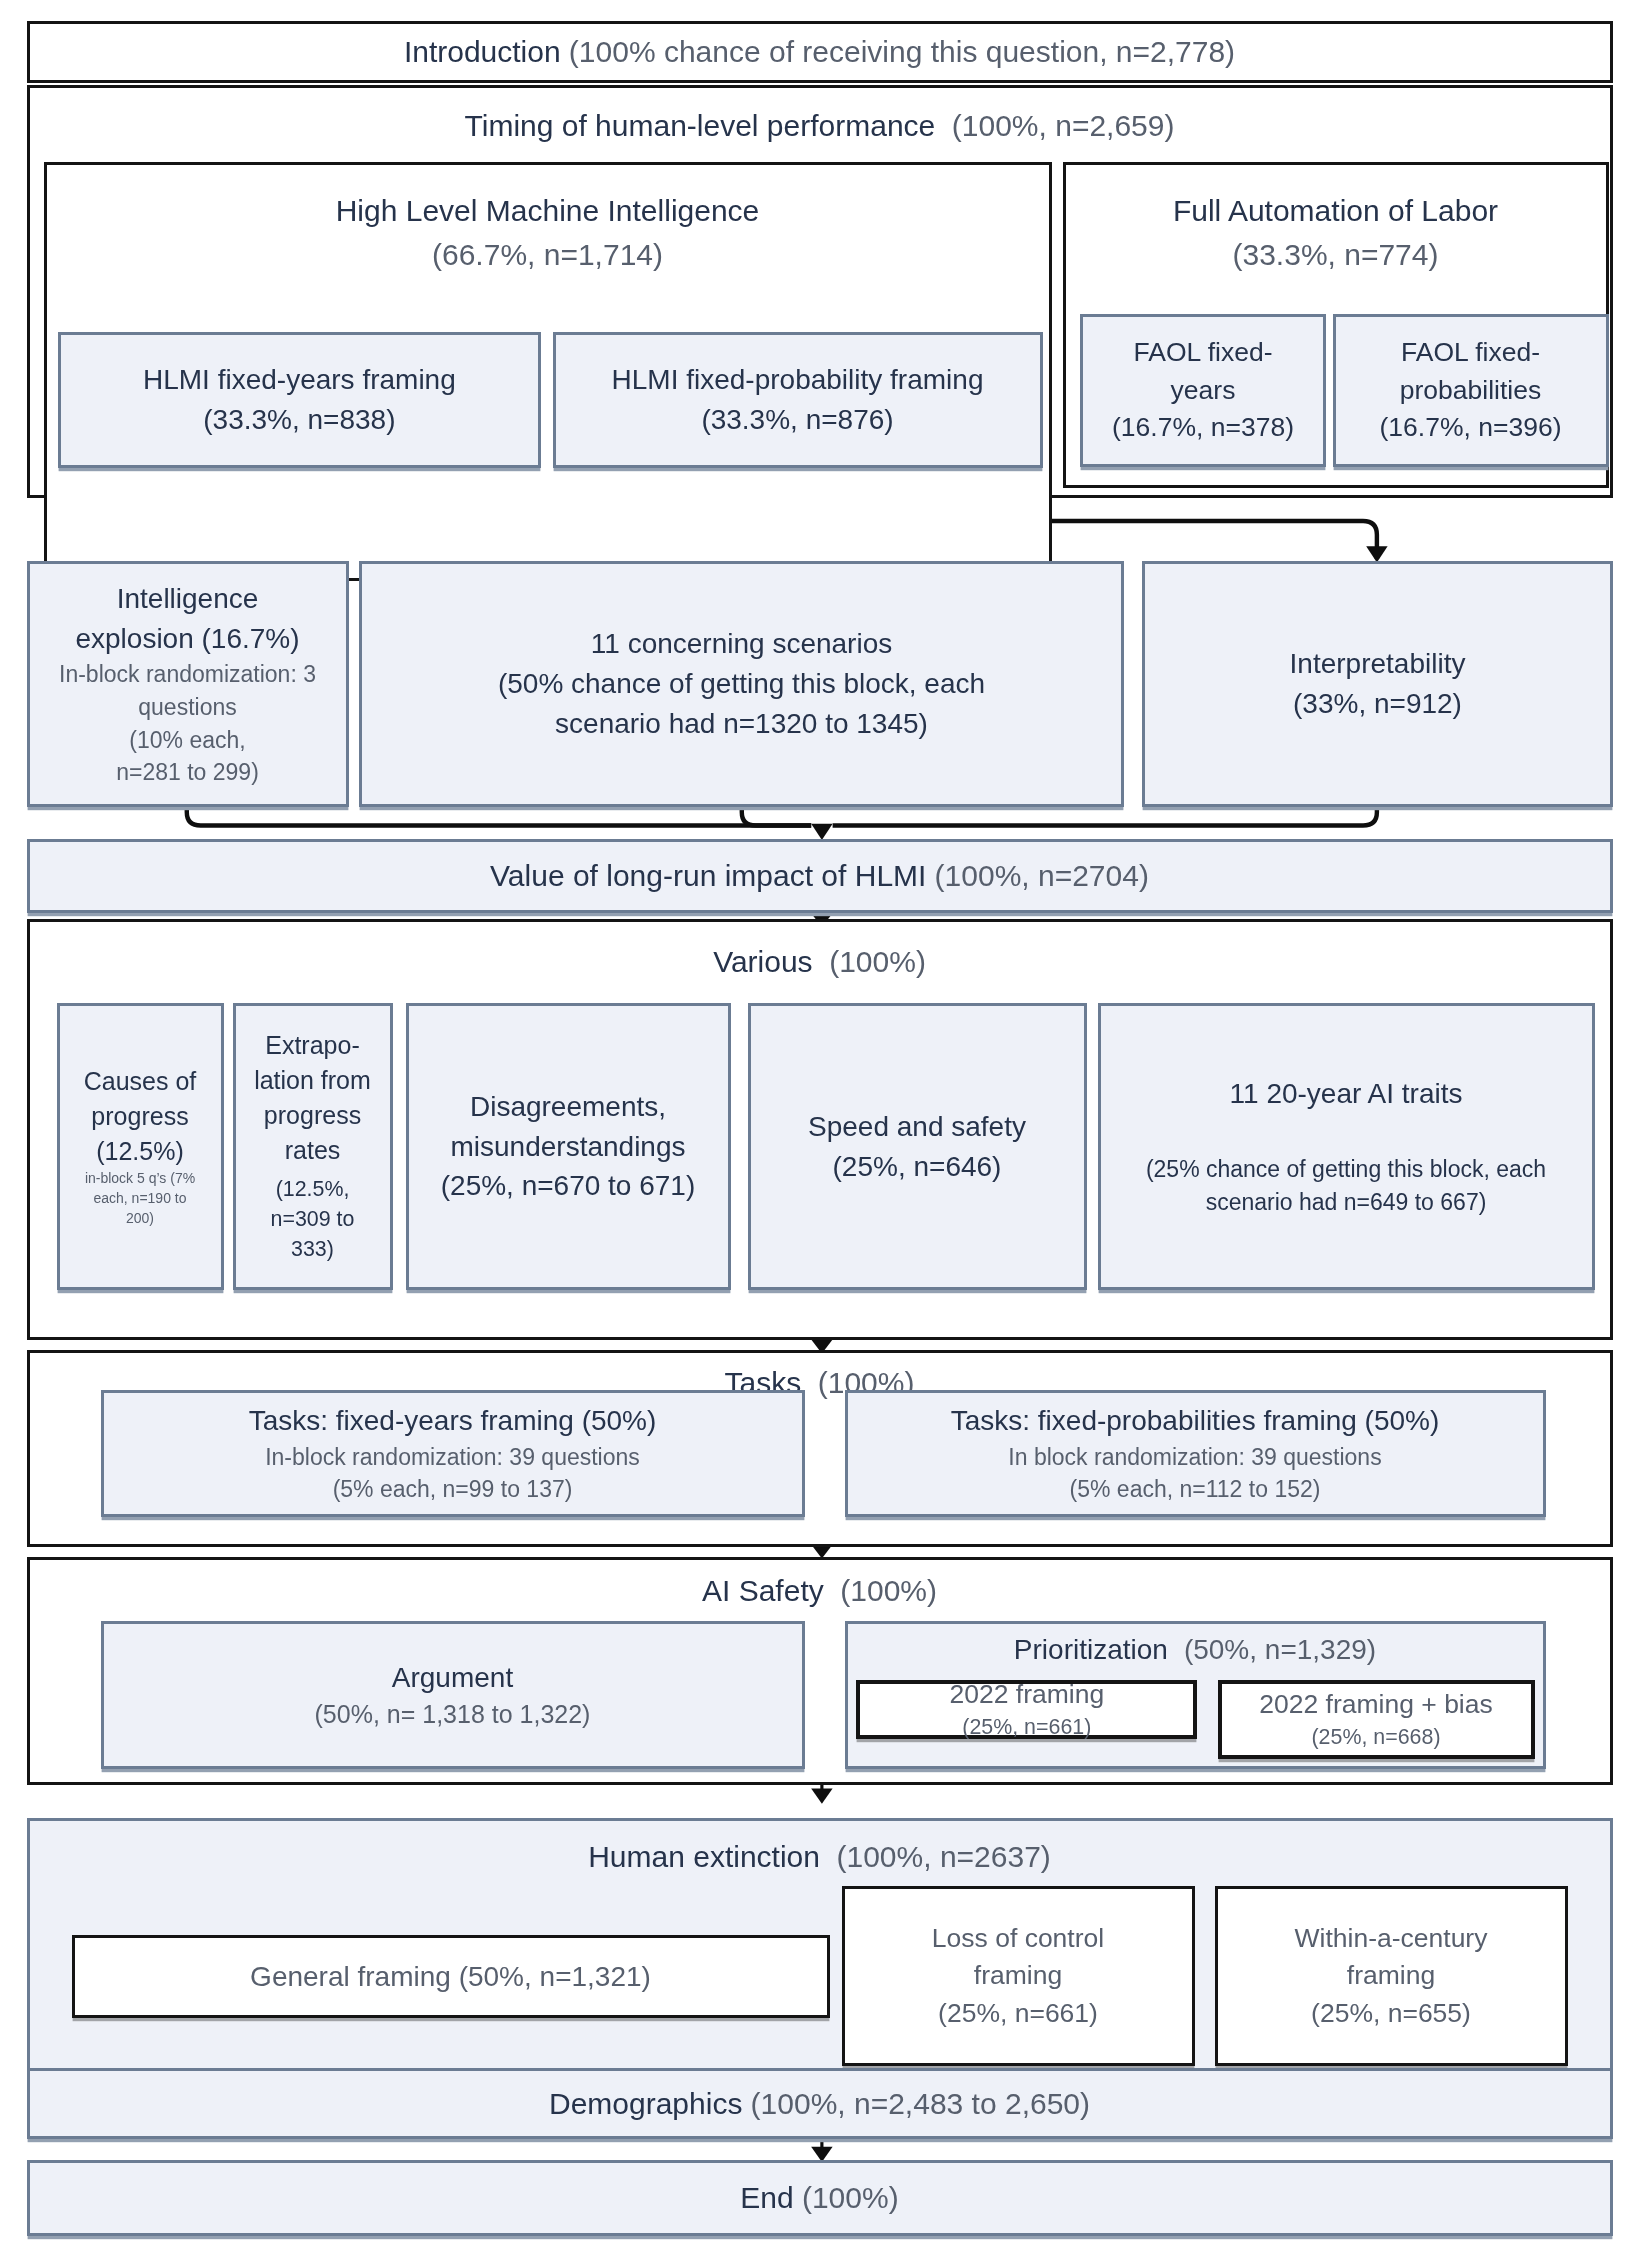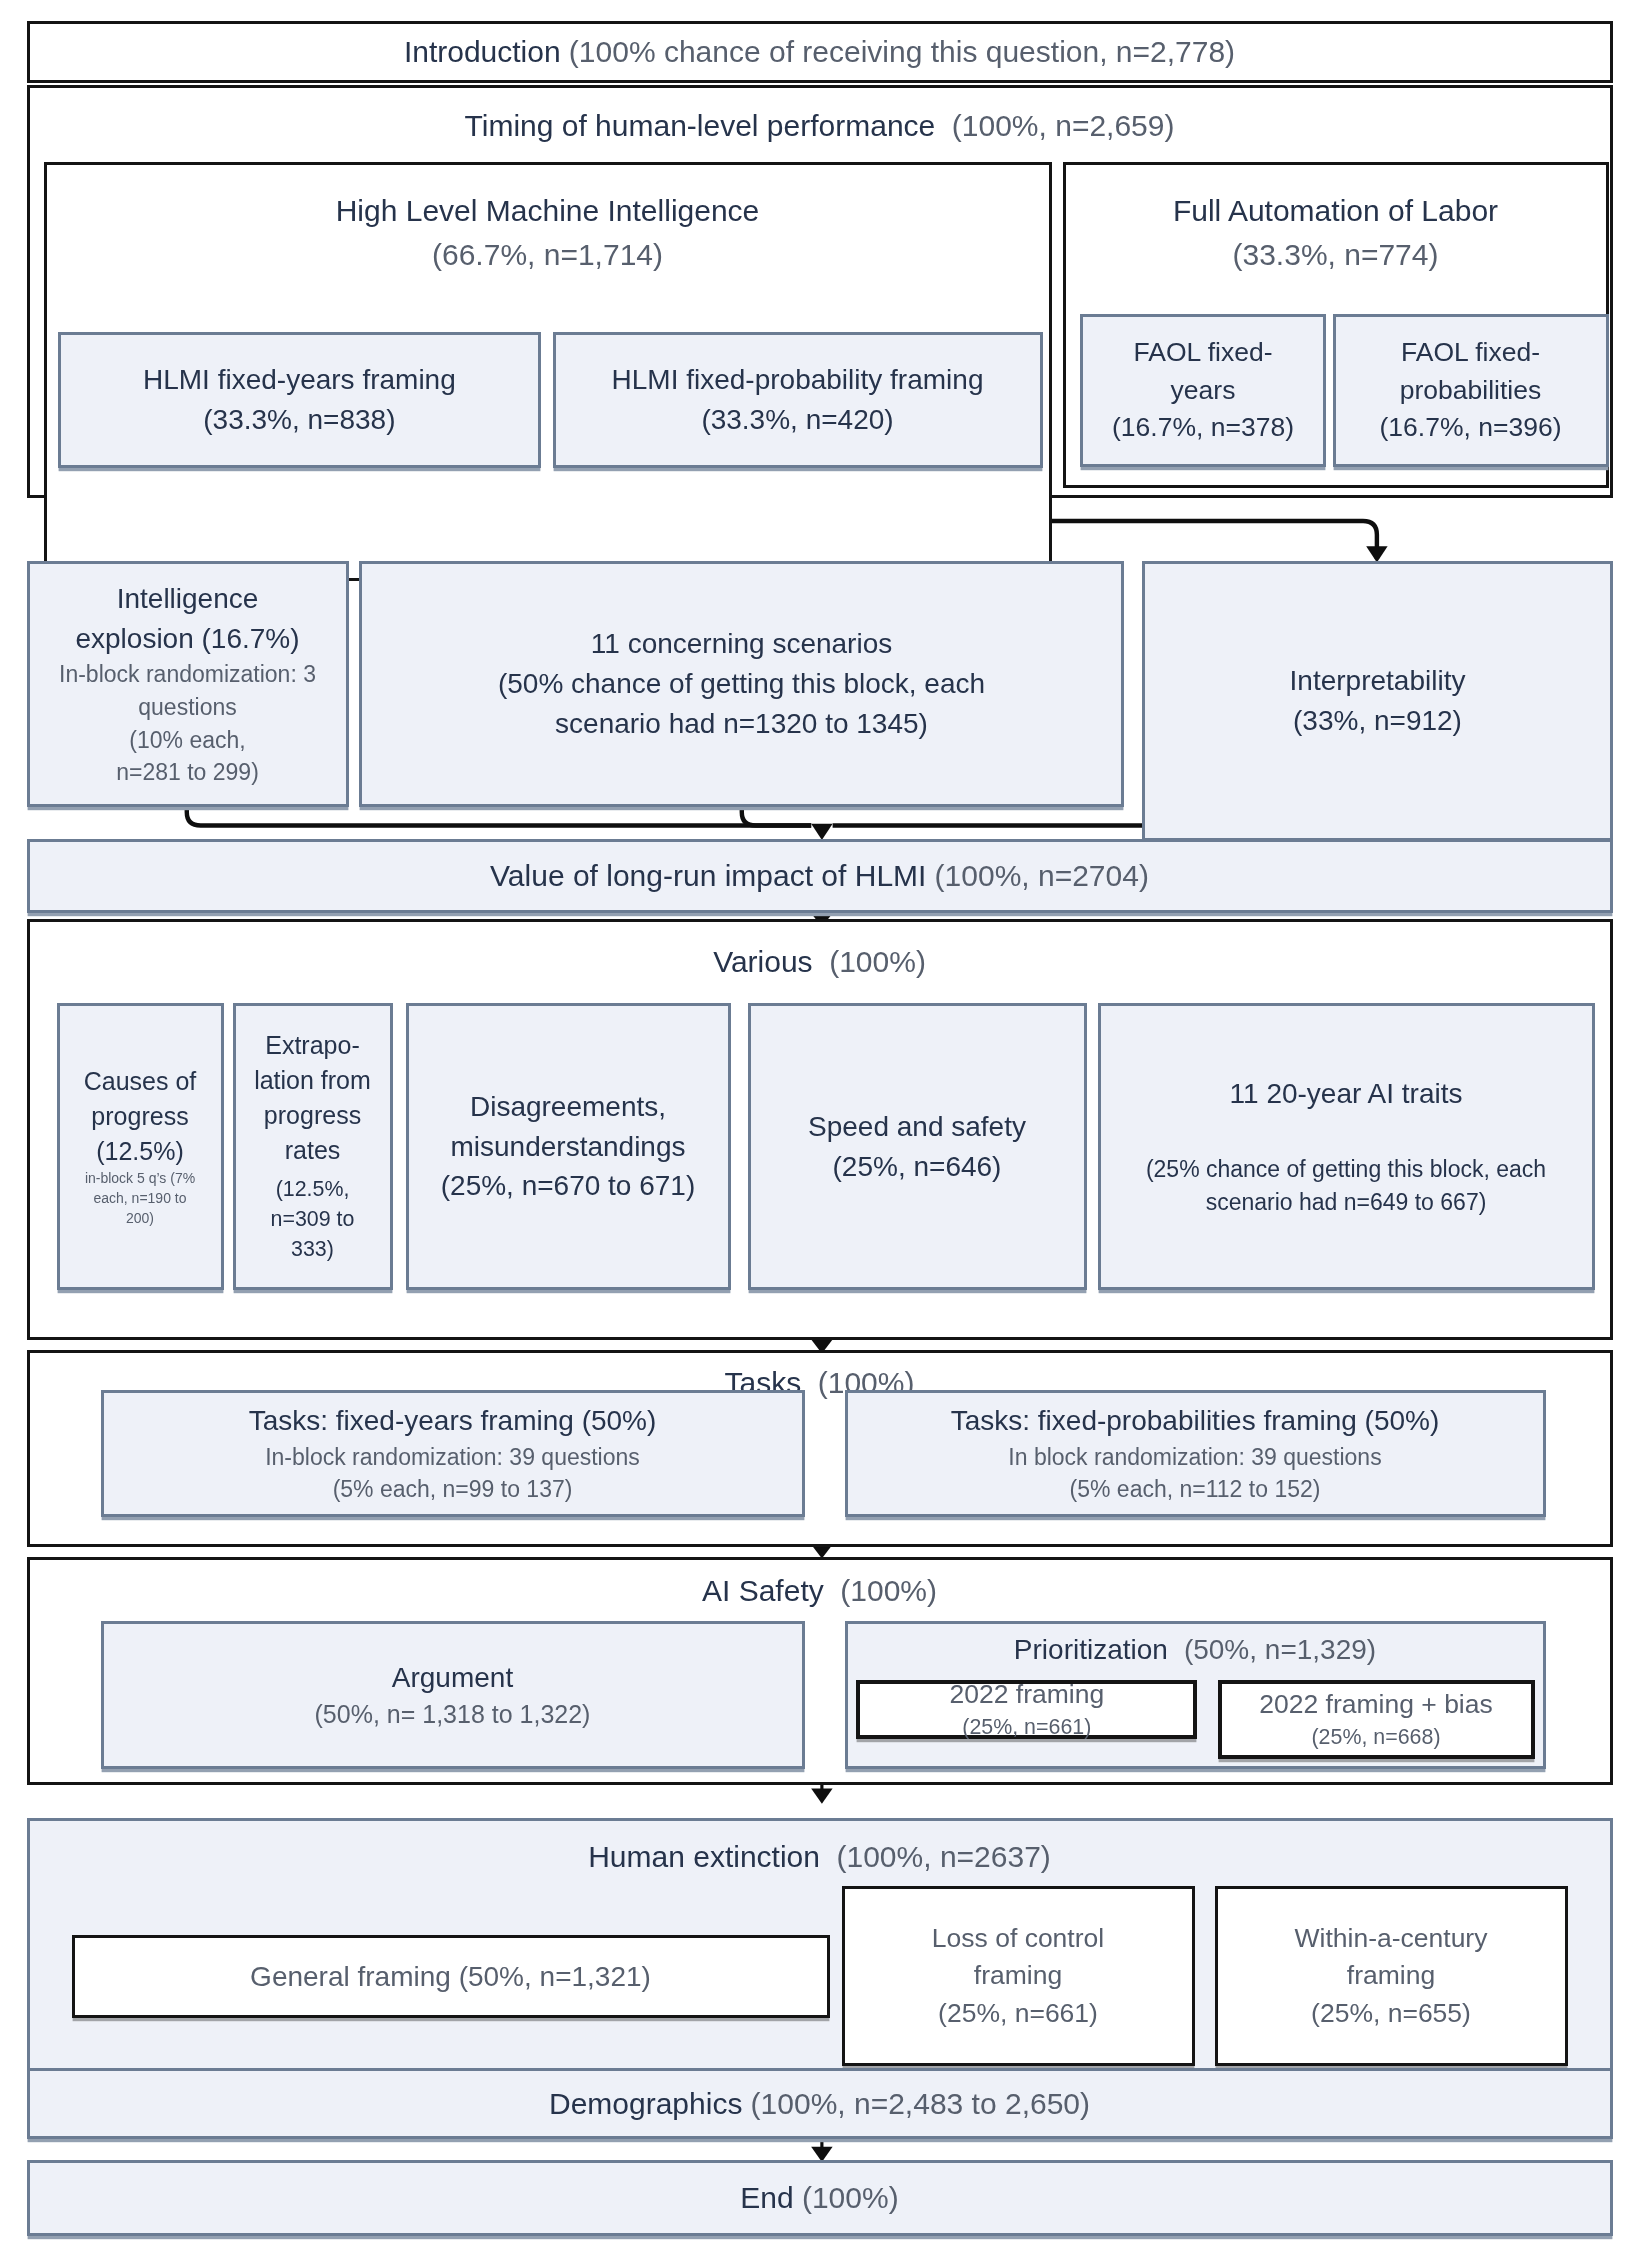--- a/index.html
+++ b/index.html
@@ -82,21 +82,21 @@
       <div class="sec-title f46" style="top:24px;">
         <span class="t bline">High Level Machine Intelligence</span>
         <span class="d bline">(66.7%, n=1,714)</span>
       </div>
       <div class="abs slate center-col f44" style="left:11.4px;top:167px;width:483px;height:136px;">
         <span class="navy bline">HLMI fixed-years framing</span>
         <span class="navy bline">(33.3%, n=838)</span>
       </div>
       <div class="abs slate center-col f44" style="left:506px;top:167px;width:490px;height:136px;">
         <span class="navy bline">HLMI fixed-probability framing</span>
-        <span class="navy bline">(33.3%, n=420)</span>
+        <span class="navy bline">(33.3%, n=876)</span>
       </div>
     </div>
 
     <div class="abs sec" style="left:1033px;top:74px;width:546px;height:326px;border-width:3.2px;">
       <div class="sec-title f46" style="top:24px;">
         <span class="t bline">Full Automation of Labor</span>
         <span class="d bline">(33.3%, n=774)</span>
       </div>
       <div class="abs slate center-col f42" style="left:14.5px;top:149px;width:246px;height:153px;">
         <span class="navy bline" style="max-width:151px;">FAOL fixed-years</span>
@@ -113,21 +113,21 @@
     <span class="navy bline f44" style="max-width:265px;">Intelligence explosion (16.7%)</span>
     <span class="gray bline f36">In-block randomization: 3 questions</span>
     <span class="gray bline f36" style="max-width:151px;">(10% each, n=281 to 299)</span>
   </div>
 
   <div class="abs slate center-col" style="left:359px;top:561px;width:765px;height:246px;">
     <span class="navy bline f44">11 concerning scenarios</span>
     <span class="navy bline f44" style="max-width:505px;">(50% chance of getting this block, each scenario had n=1320 to 1345)</span>
   </div>
 
-  <div class="abs slate center-col" style="left:1142px;top:561px;width:471px;height:280px;">
+  <div class="abs slate center-col" style="left:1142px;top:561px;width:471px;height:246px;">
     <span class="navy bline f44">Interpretability</span>
     <span class="navy bline f44">(33%, n=912)</span>
   </div>
 
   <div class="abs slate center-row f46" style="left:26.5px;top:839px;width:1586px;height:74px;">
     <span class="t">Value of long-run impact of HLMI</span>
     <span class="d gap6">(100%, n=2704)</span>
   </div>
 
   <div class="abs sec" style="left:26.5px;top:919px;width:1586px;height:421px;">

